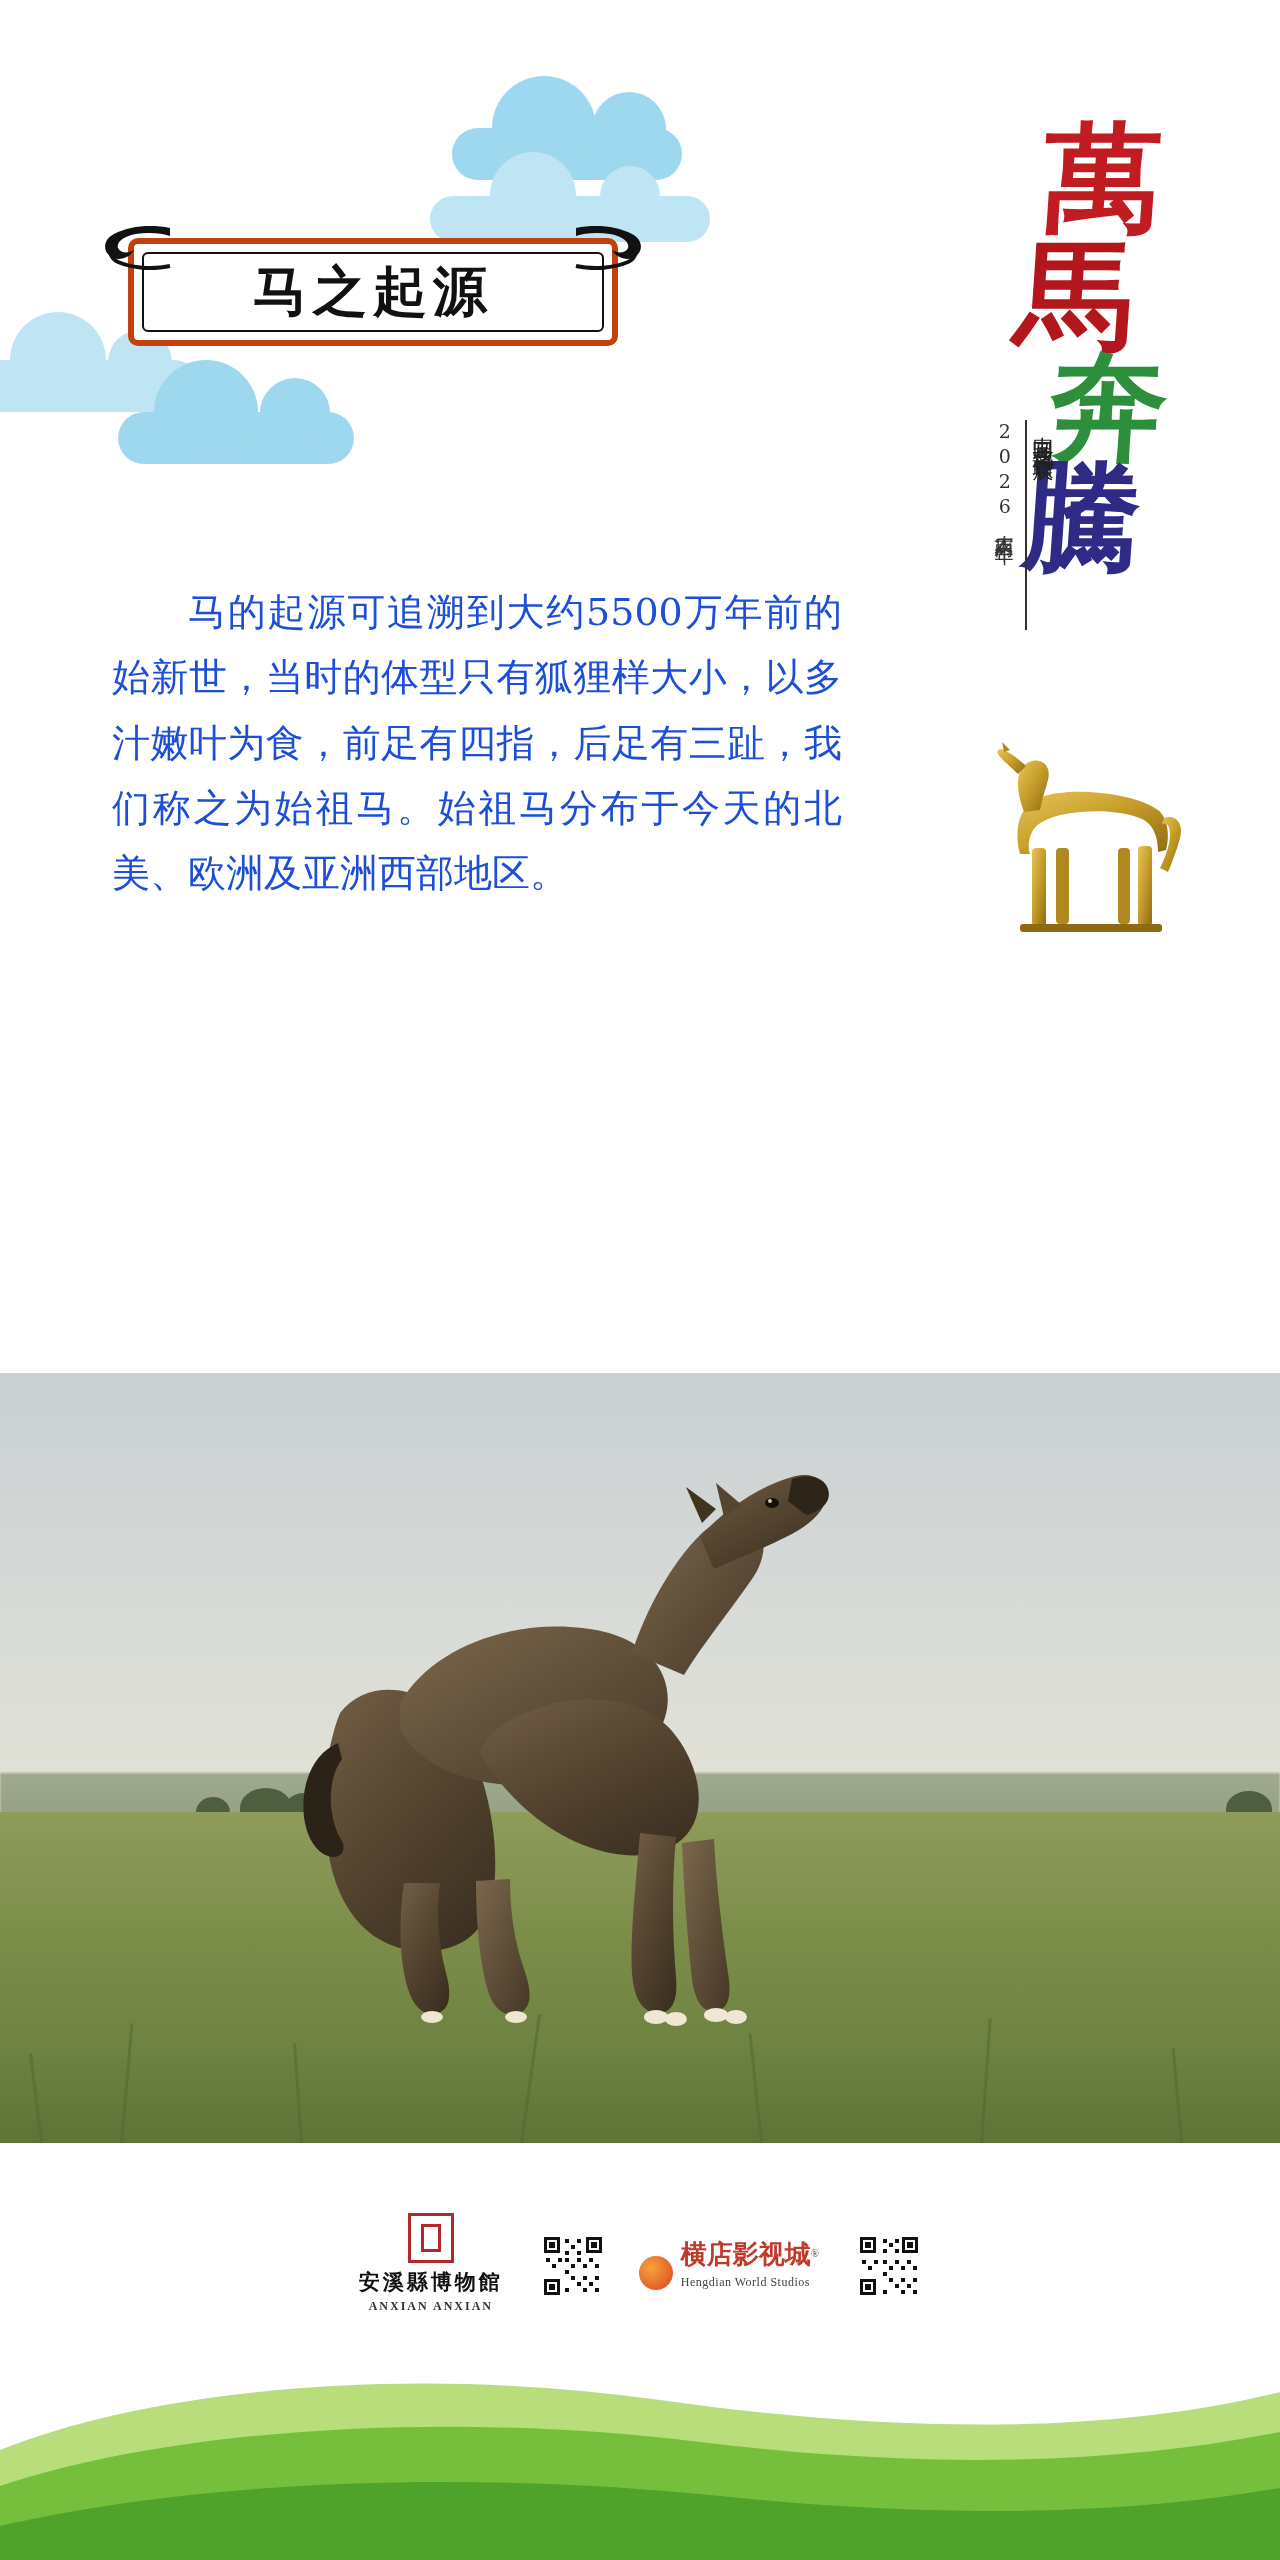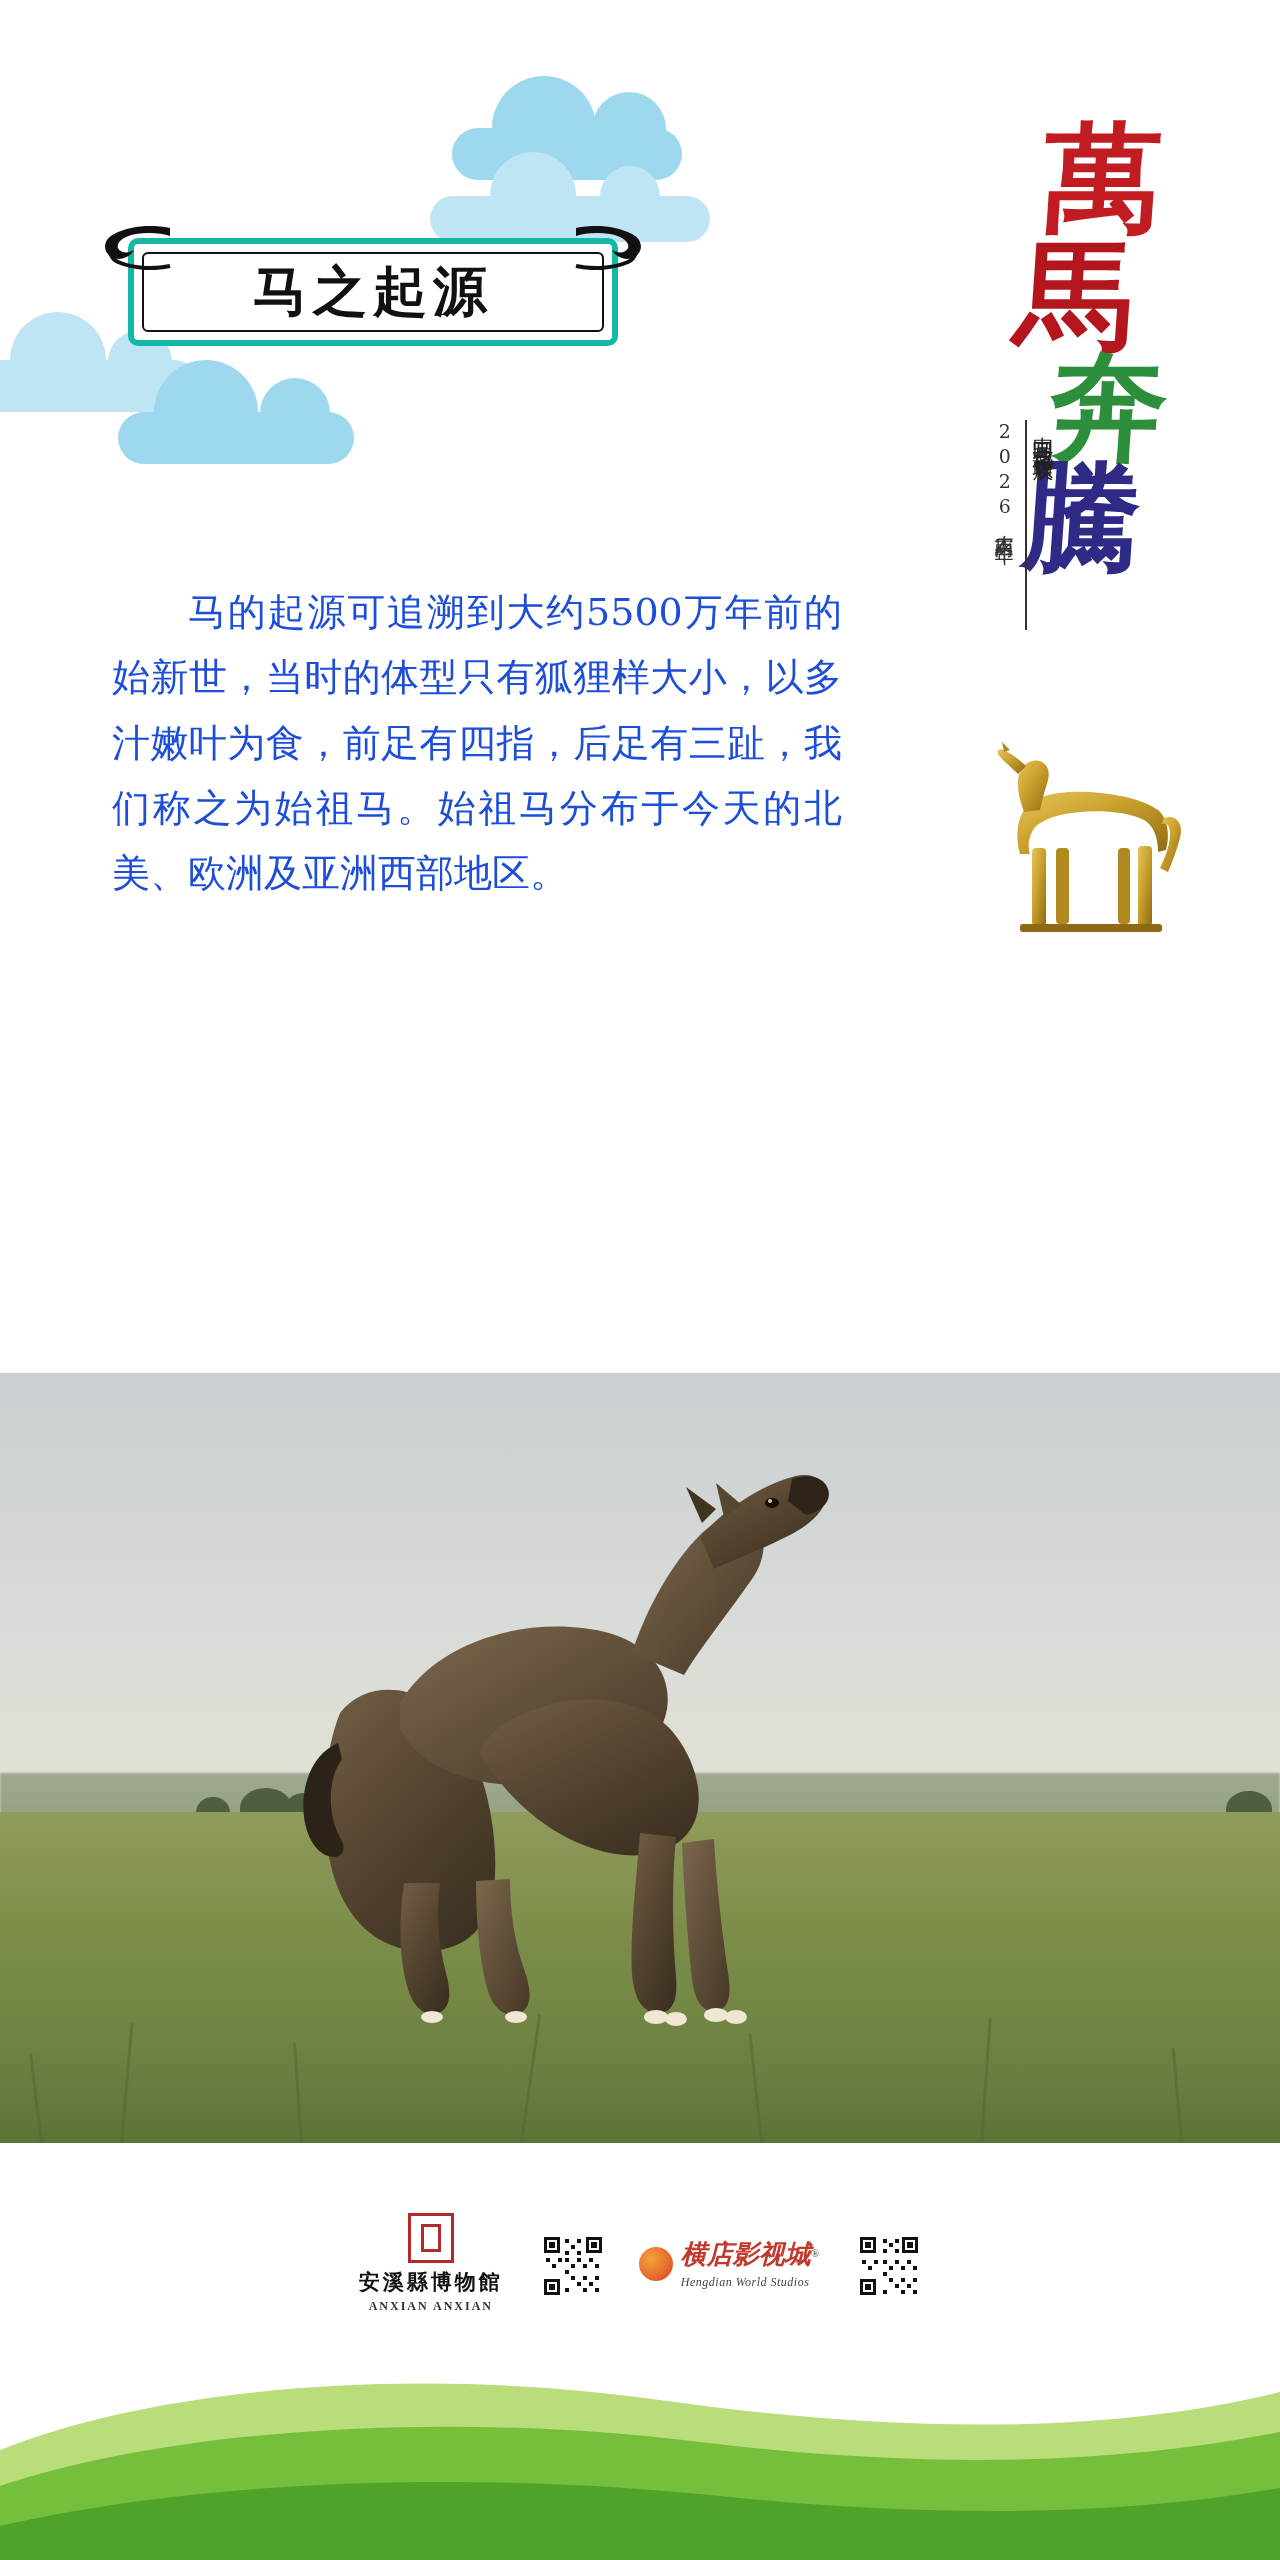--- a/index.html
+++ b/index.html
@@ -64,21 +64,21 @@
   .cloud-d::before { width: 104px; height: 104px; left: 36px; top: -52px; background:#9ed8ee;}
   .cloud-d::after  { width: 70px; height: 70px; left: 142px; top: -34px; background:#9ed8ee;}
 
   
   .title-plaque {
     position: absolute;
     left: 128px;
     top: 238px;
     width: 490px;
     height: 108px;
-    border: 6px solid #14b8a6;
+    border: 6px solid #c2410c;
     border-radius: 10px;
     background: #ffffff;
     box-sizing: border-box;
   }
   .title-plaque .inner-line {
     position: absolute;
     left: 8px; top: 8px; right: 8px; bottom: 8px;
     border: 2px solid #111;
     border-radius: 6px;
   }
@@ -256,21 +256,21 @@
     border:3px solid #b3282d;
   }
   .museum-cn { font-size: 21px; letter-spacing:3px; color:#111; font-family:"DejaVu Serif","Liberation Serif",serif;}
   .museum-en { font-size: 12px; letter-spacing:2px; color:#333; margin-top:3px; font-family:"Liberation Serif",serif;}
   .qr {
     width: 64px; height: 64px;
     background:#fff;
     border: 2px solid #fff;
     display:block;
   }
-  .studio-logo { display:flex; align-items:center; gap:8px;font-style:italic; }
+  .studio-logo { display:flex; align-items:flex-end; gap:8px; }
   .studio-mark {
     width: 34px; height:34px; border-radius:50%;
     background: radial-gradient(circle at 35% 35%, #f6a23c, #d9441f);
   }
   .studio-cn { font-size: 26px; color:#c0392b; font-weight:bold; font-family:"DejaVu Serif","Liberation Serif",serif;}
   .studio-en { font-size: 12px; color:#444; letter-spacing:.5px; font-family:"Liberation Serif",serif;}
   .studio-r { font-size: 11px; color:#444; vertical-align: super; }
 
   
   .waves {

